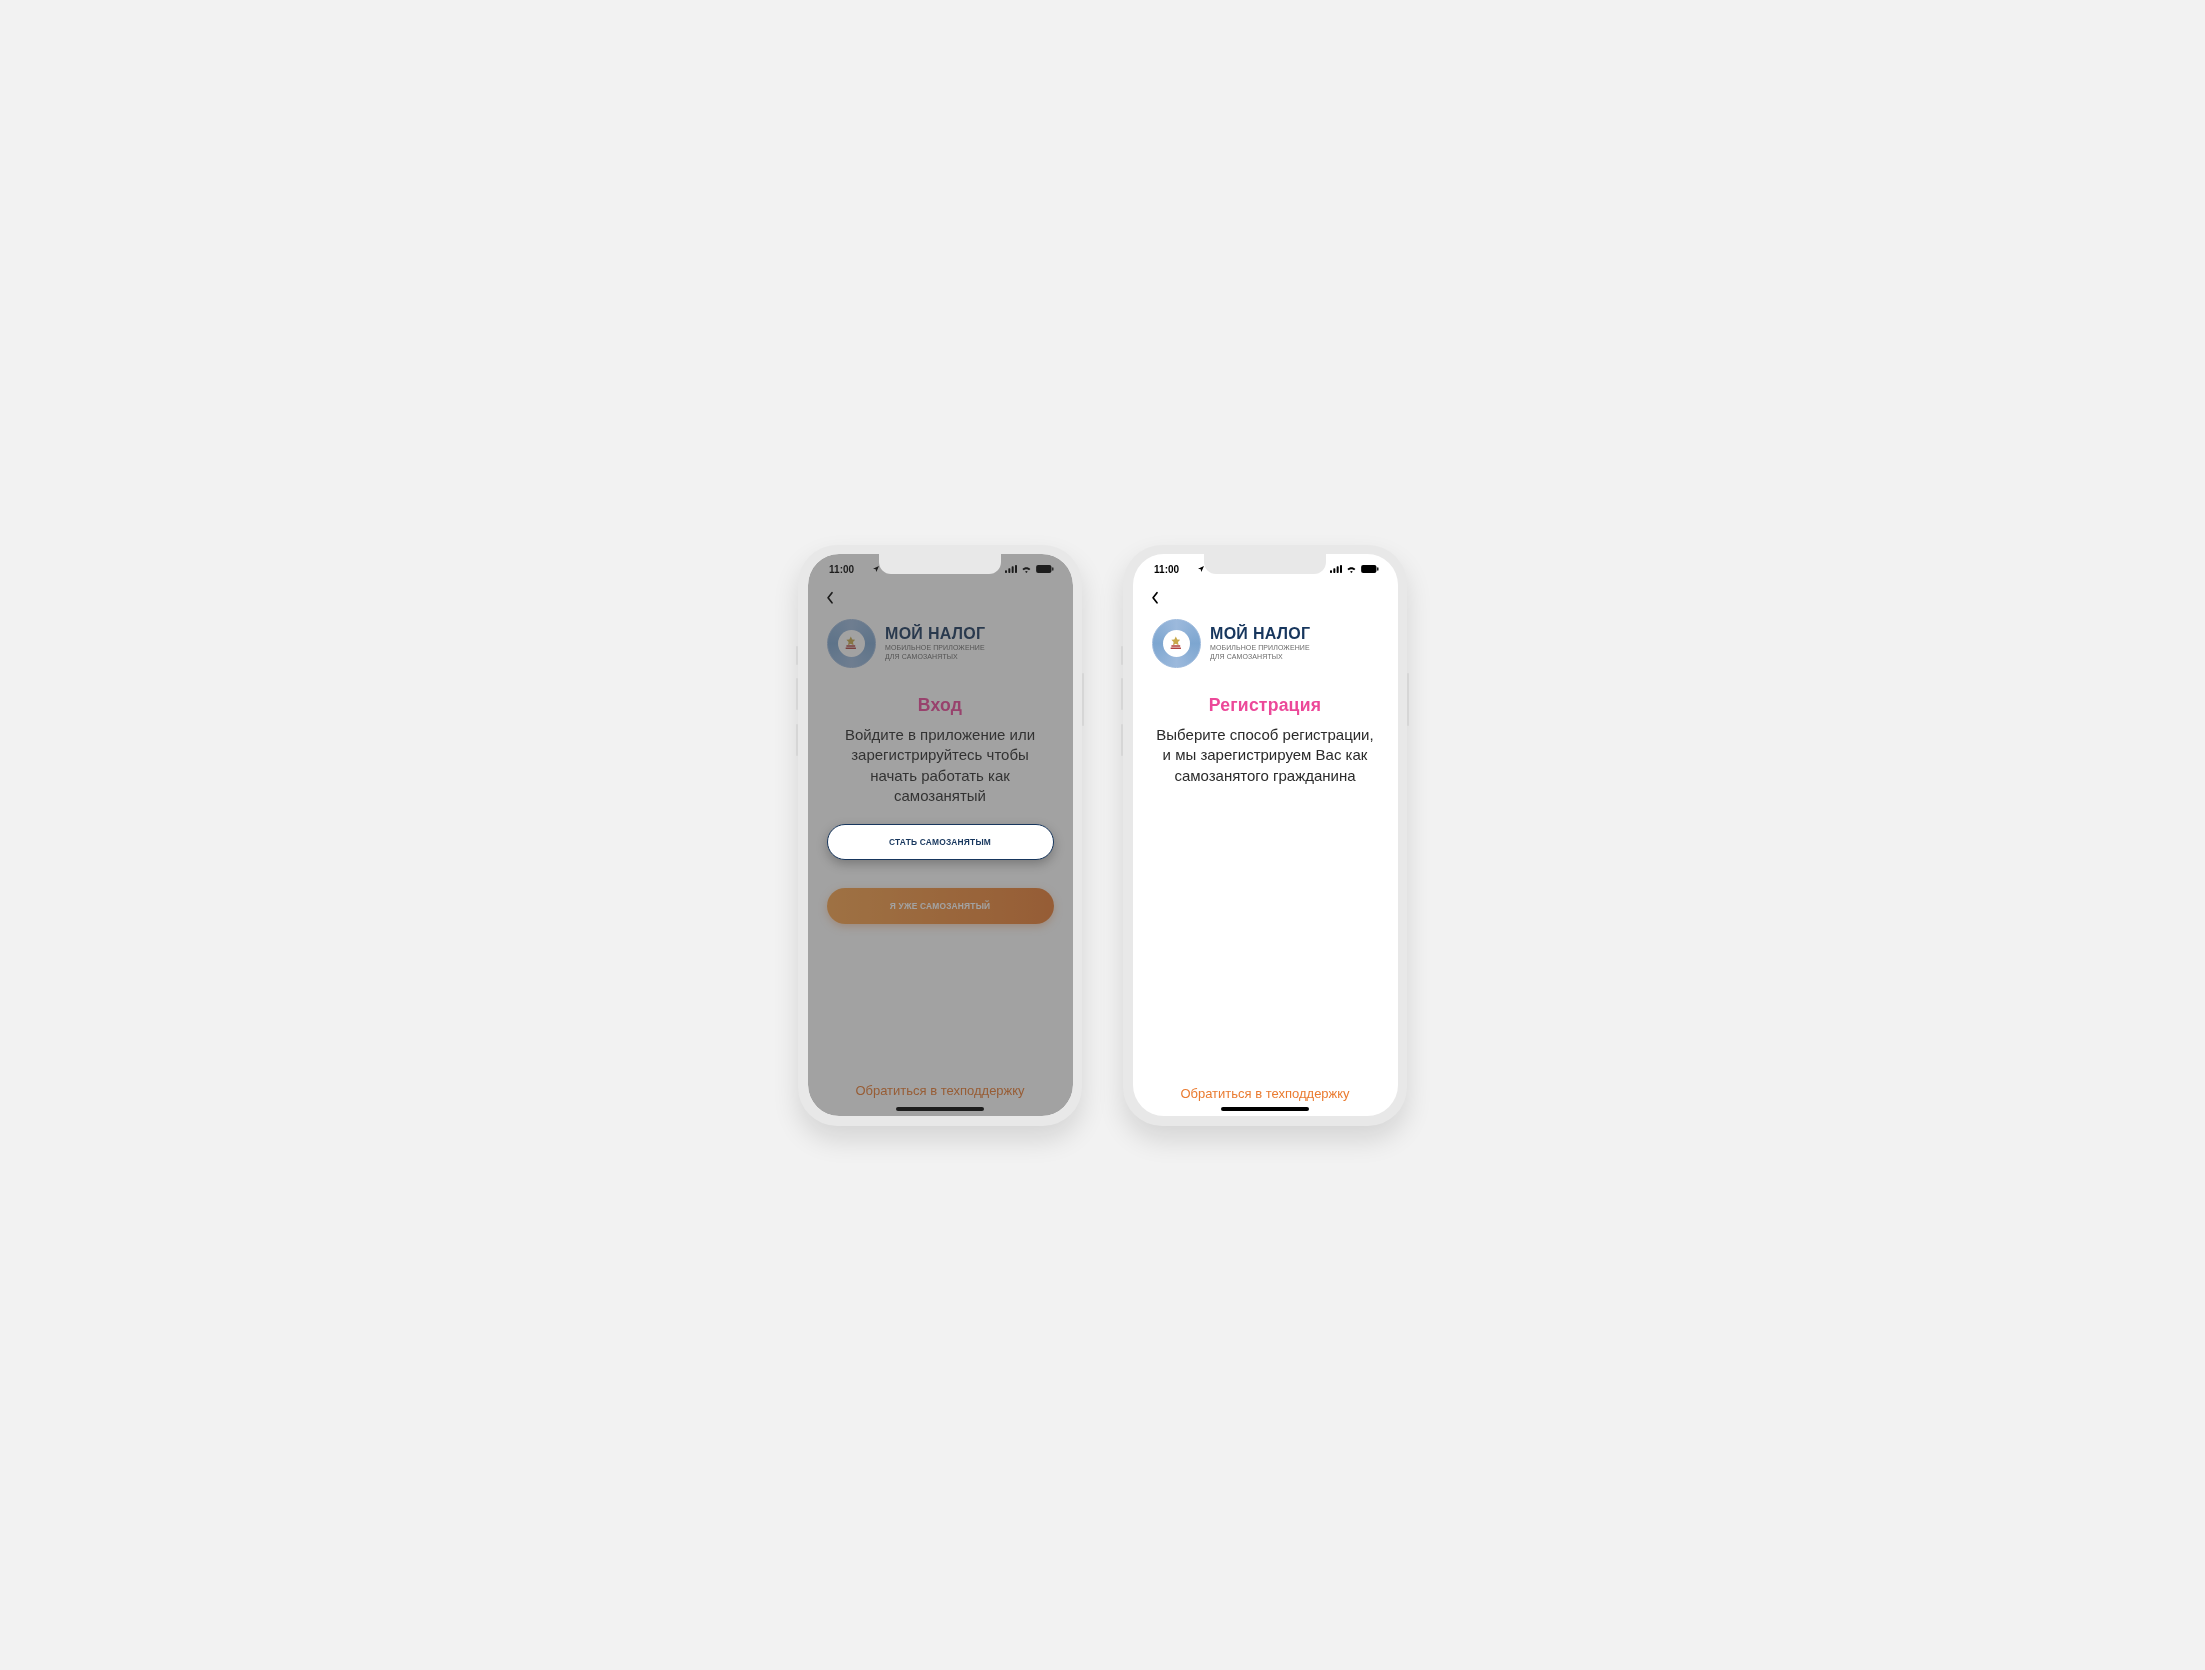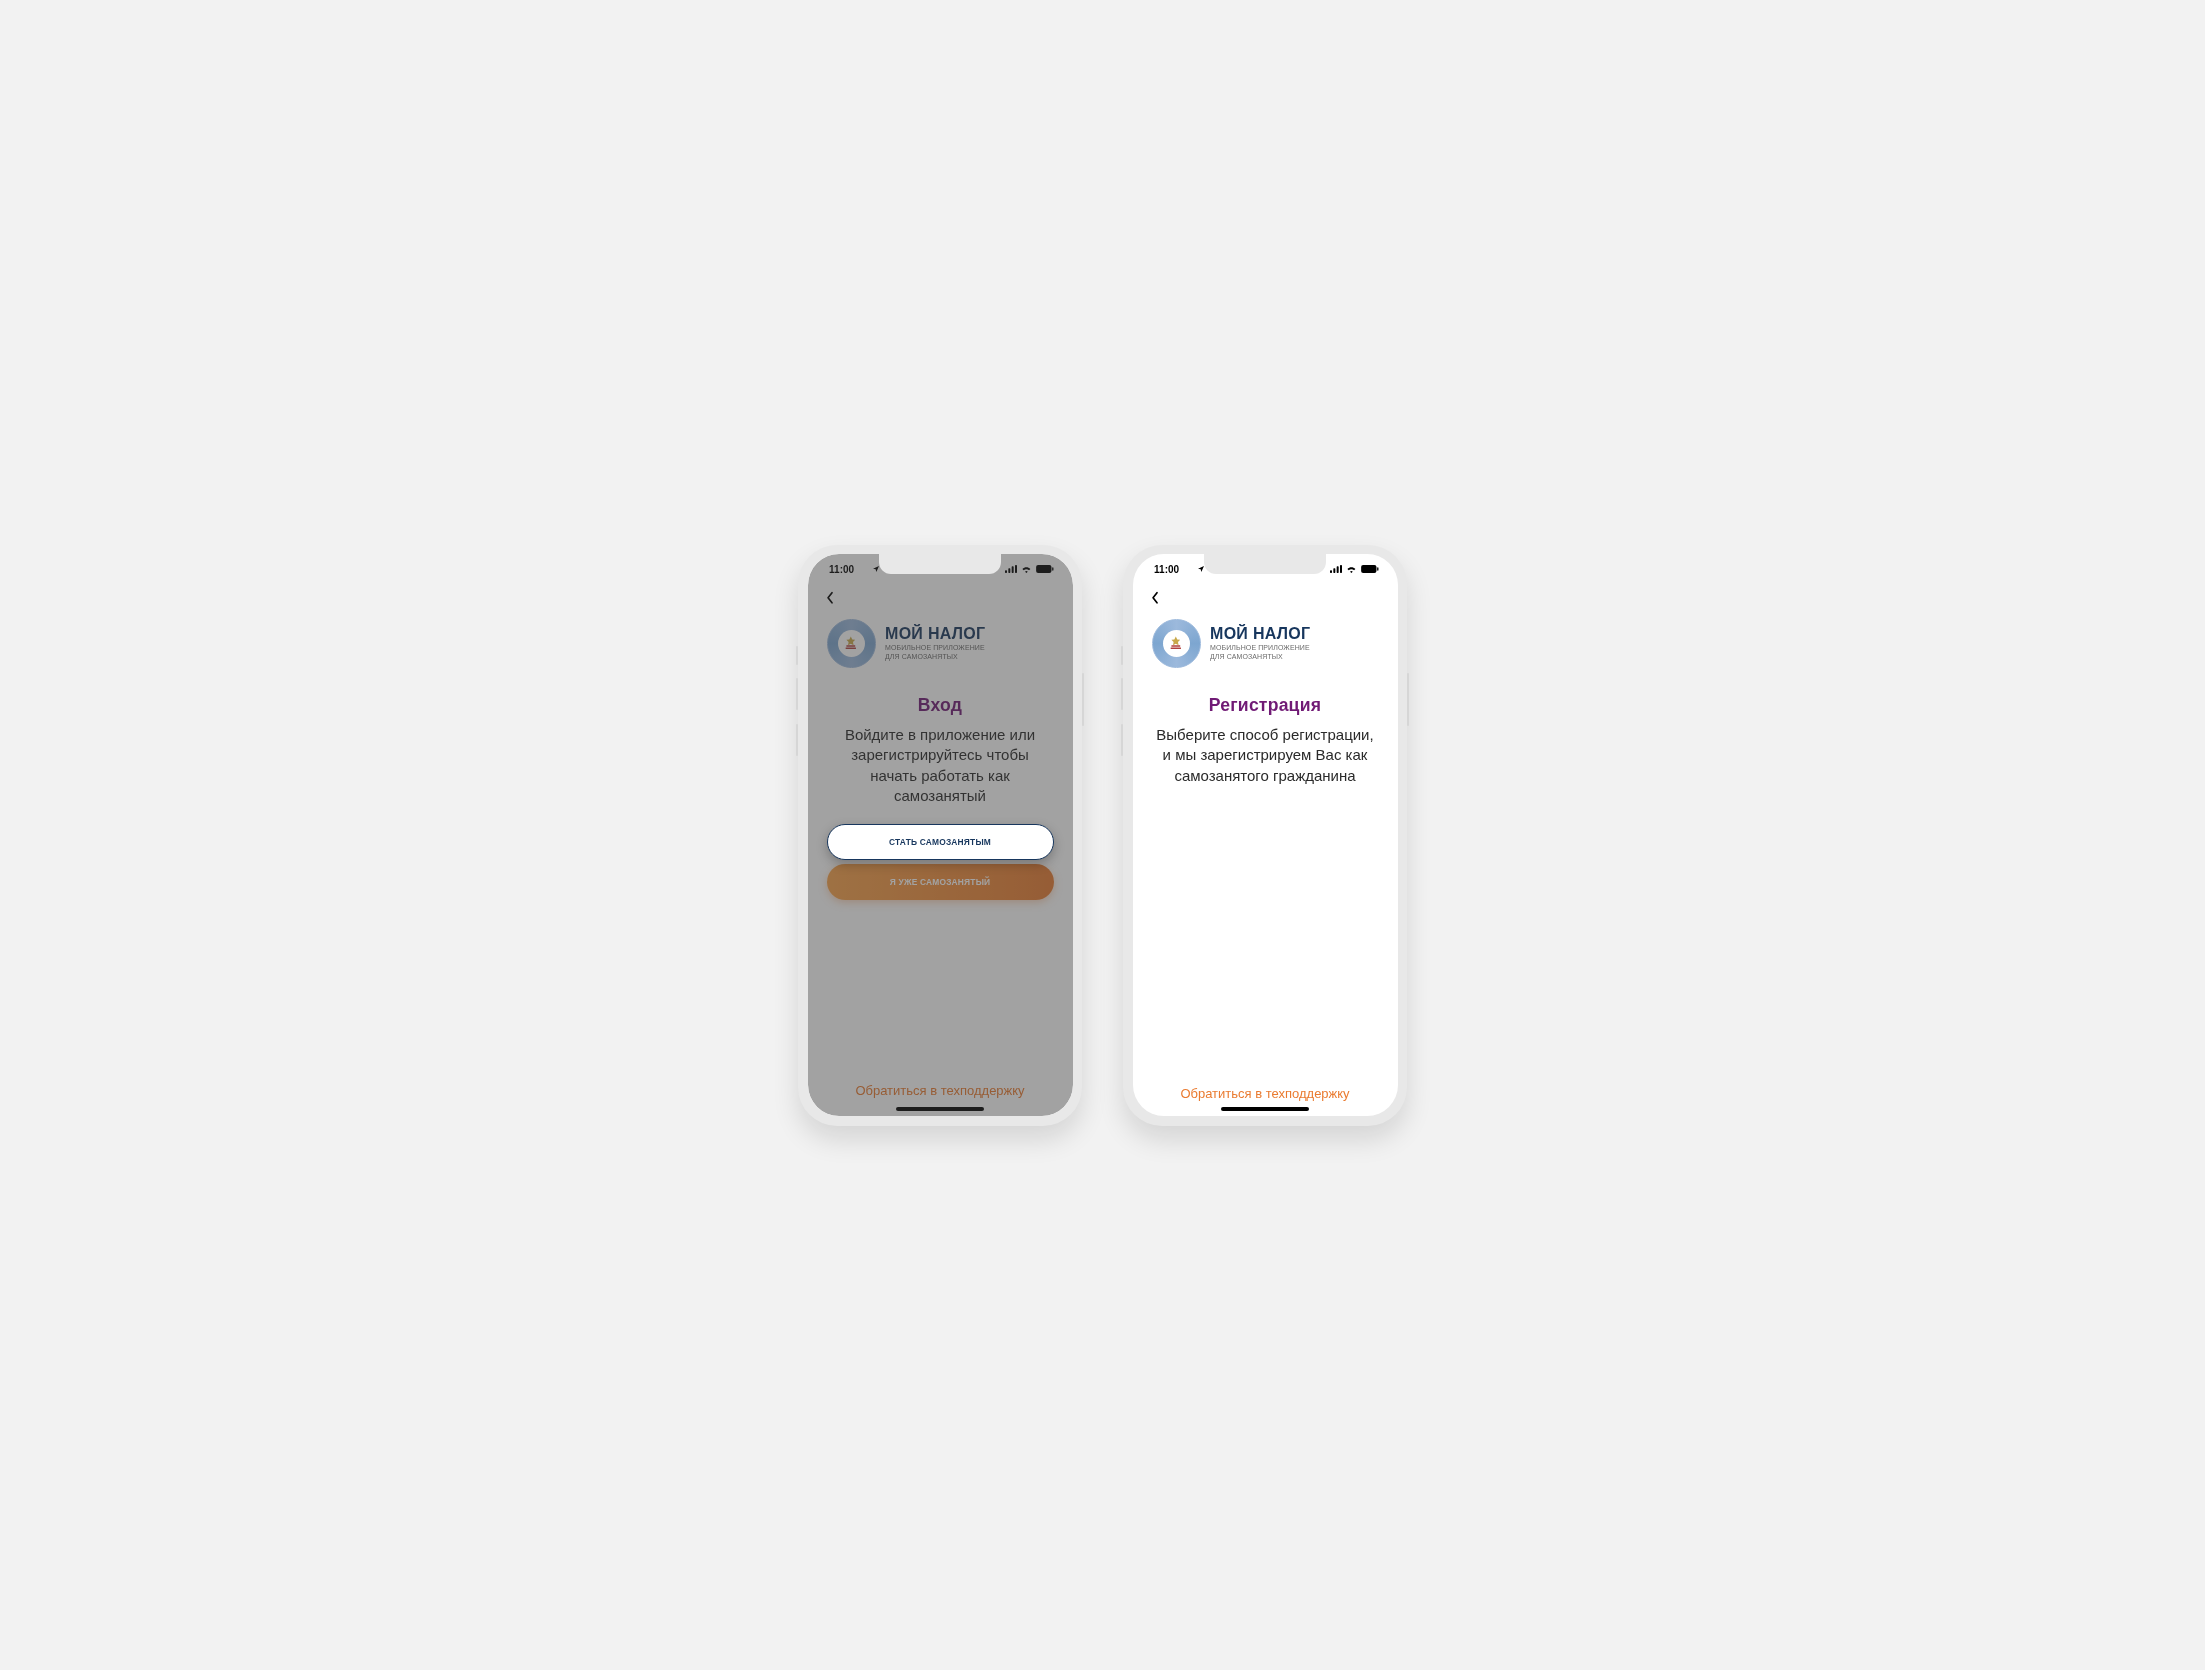--- a/index.html
+++ b/index.html
@@ -132,35 +132,35 @@
     font-size: 7px;
     line-height: 1.25;
     color: #6a6a6a;
     margin-top: 1.4px;
     letter-spacing: 0.1px;
   }
   .page-title {
     text-align:center;
     font-size: 17.6px;
     font-weight: 800;
-    color: #701a75;
+    color: #ec4899;
     margin-top: 20px;
     letter-spacing: 0.2px;
   }
   .page-desc {
     text-align:center;
     font-size: 15px;
     line-height: 1.35;
     color: #2a2a2a;
     margin: 9.5px 20px 0 20px;
   }
   .btn-col {
     display:flex;
     flex-direction:column;
-    gap: 4px;
+    gap: 28px;
     padding: 17.6px 19px 0 19px;
   }
   .btn {
     height: 36px;
     border-radius: 20px;
     display:flex;
     align-items:center;
     justify-content:center;
     font-size: 8.4px;
     font-weight: 700;

